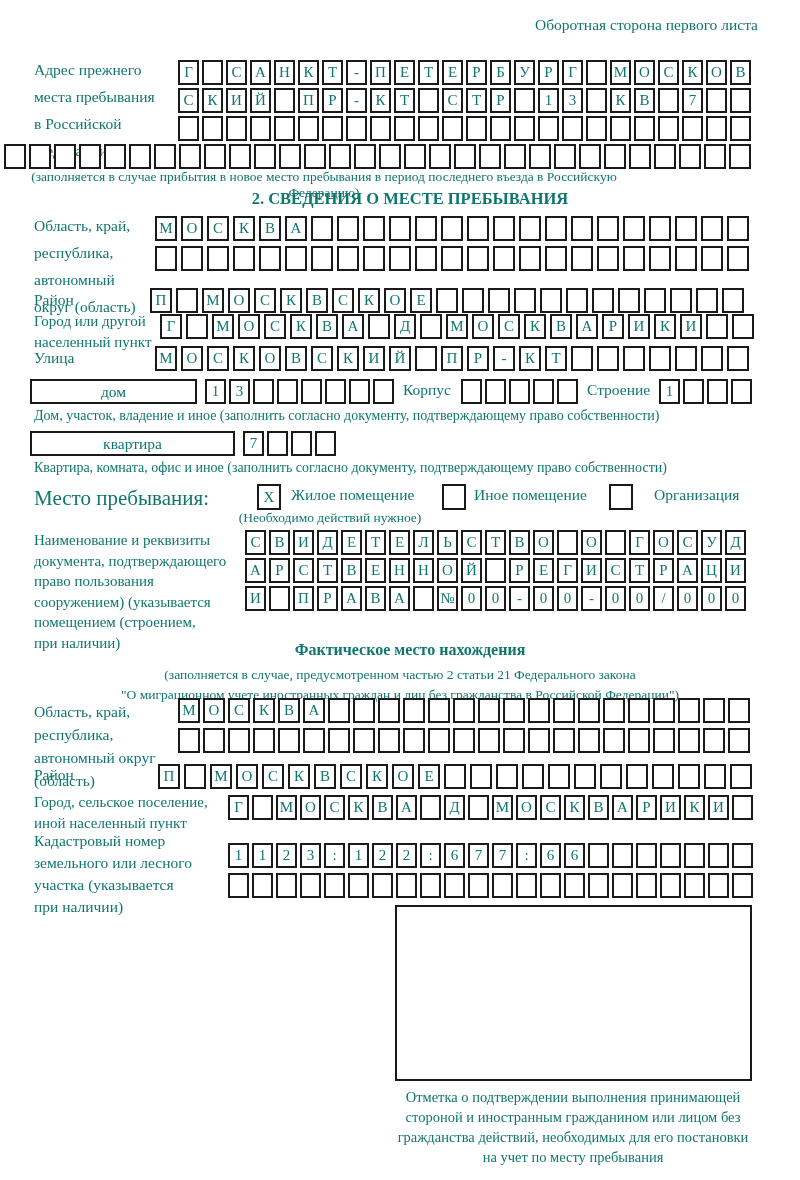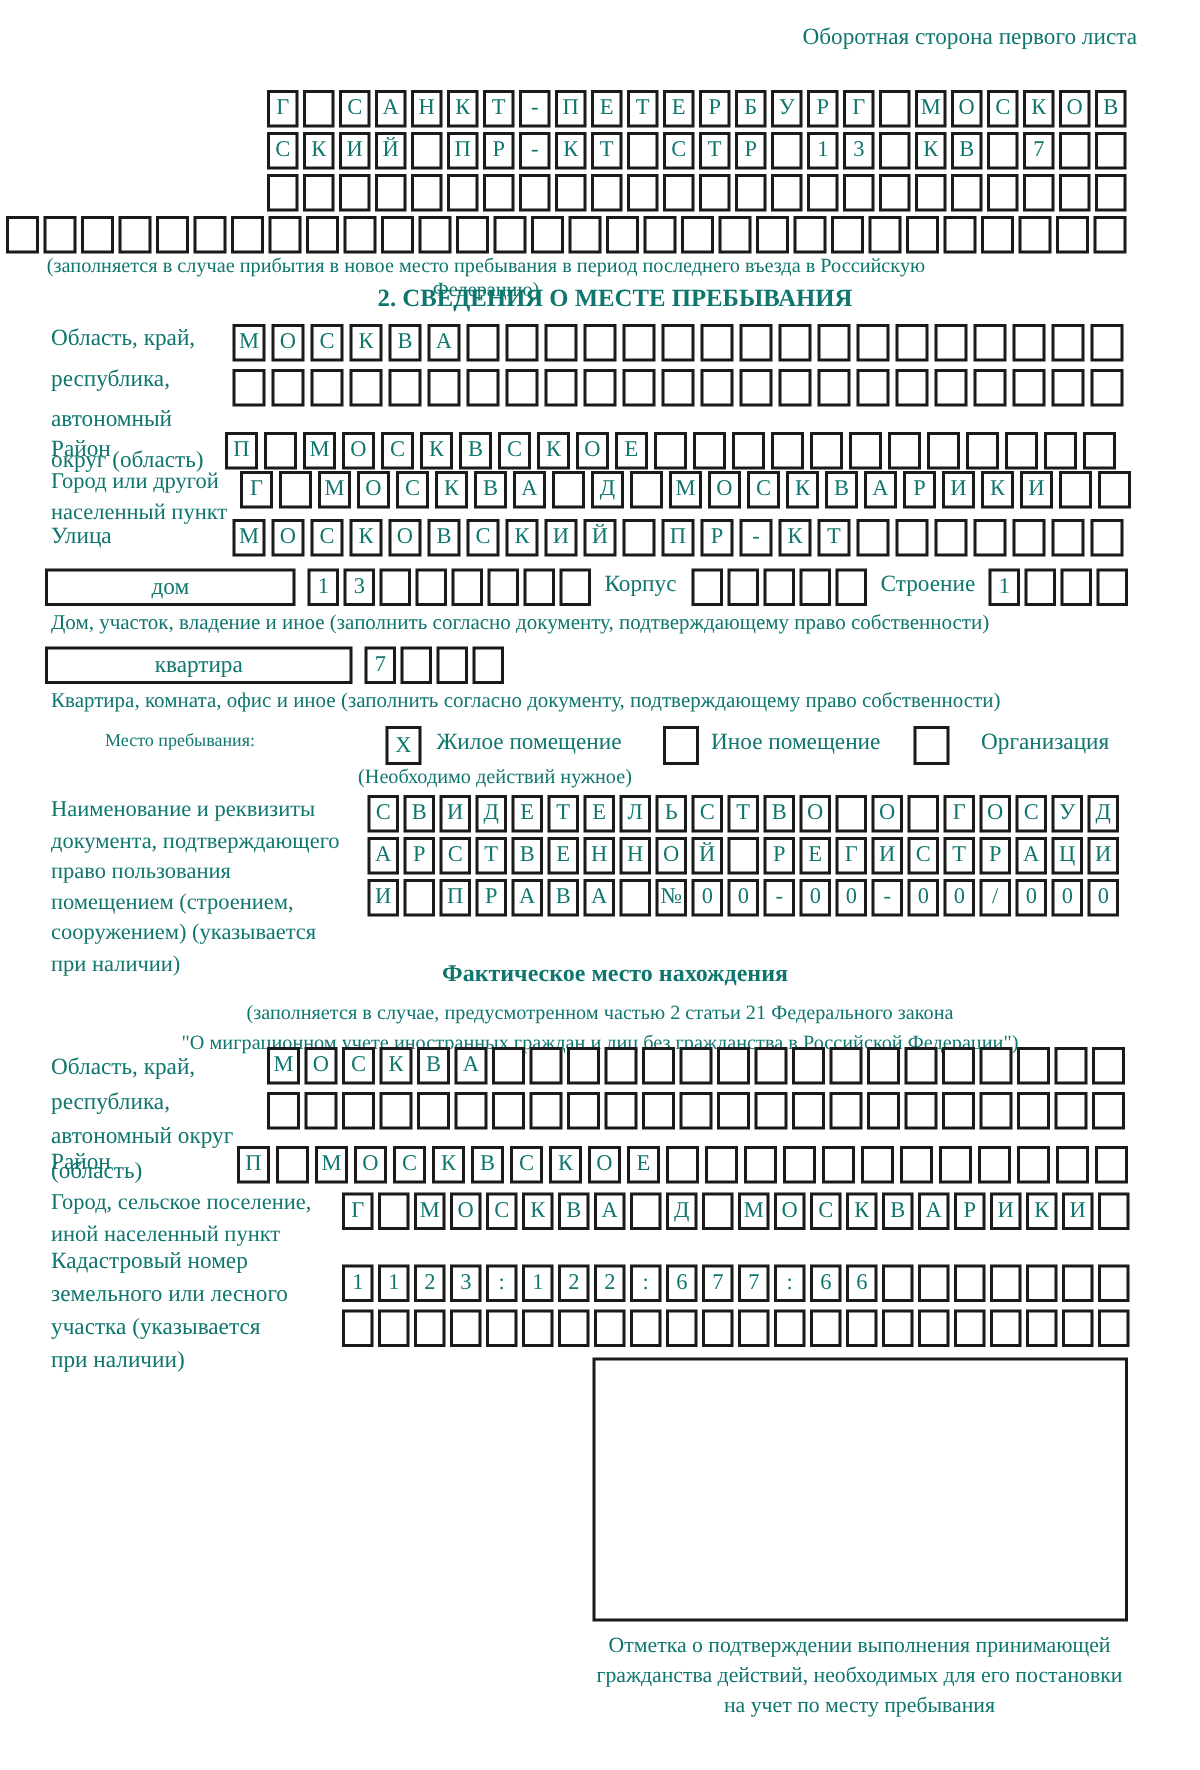--- a/index.html
+++ b/index.html
@@ -22,20 +22,26 @@
   .stamp-box{border:2px solid #1a1a1a;background:#fff;}
   .center{text-align:center;}
 </style>
 </head>
 <body>
 
 <div class="page">
 
   <div class="abs" style="top:16px;right:42px;font-size:15.5px;">Оборотная сторона первого листа</div>
 
+  <div class="abs lbl" style="left:34px;top:56px;">
+    <div>Адрес прежнего</div>
+    <div>места пребывания</div>
+    <div>в Российской</div>
+    <div>Федерации</div>
+  </div>
   <div class="abs cells" style="left:178px;top:60px;">
       <span class="cell">Г</span>
       <span class="cell"></span>
       <span class="cell">С</span>
       <span class="cell">А</span>
       <span class="cell">Н</span>
       <span class="cell">К</span>
       <span class="cell">Т</span>
       <span class="cell">-</span>
       <span class="cell">П</span>
@@ -314,35 +320,35 @@
 
   <div class="abs box-label" style="left:30px;top:431px;width:201px;">квартира</div>
   <div class="abs cells" style="left:243px;top:431px;">
       <span class="cell">7</span>
       <span class="cell"></span>
       <span class="cell"></span>
       <span class="cell"></span>
     </div>
   <div class="abs" style="left:34px;top:460px;font-size:14px;">Квартира, комната, офис и иное (заполнить согласно документу, подтверждающему право собственности)</div>
 
-  <div class="abs" style="left:34px;top:486px;font-size:12px;margin-left:36px;">Место пребывания:</div>
+  <div class="abs" style="left:34px;top:486px;font-size:21px;">Место пребывания:</div>
   <div class="abs checkbox" style="left:257px;top:484px;">X</div>
   <div class="abs" style="left:291px;top:486px;font-size:15.5px;">Жилое помещение</div>
   <div class="abs checkbox" style="left:442px;top:484px;"></div>
   <div class="abs" style="left:474px;top:486px;font-size:15.5px;">Иное помещение</div>
   <div class="abs checkbox" style="left:609px;top:484px;"></div>
   <div class="abs" style="left:654px;top:486px;font-size:15.5px;">Организация</div>
   <div class="abs note center" style="left:160px;top:510px;width:340px;">(Необходимо действий нужное)</div>
 
   <div class="abs" style="left:34px;top:530px;font-size:15px;line-height:20.5px;">
     <div>Наименование и реквизиты</div>
     <div>документа, подтверждающего</div>
     <div>право пользования</div>
+    <div>сооружением) (указывается</div>
     <div>помещением (строением,</div>
-    <div>сооружением) (указывается</div>
     <div>при наличии)</div>
   </div>
   <div class="abs cells" style="left:245px;top:530px;">
       <span class="cell">С</span>
       <span class="cell">В</span>
       <span class="cell">И</span>
       <span class="cell">Д</span>
       <span class="cell">Е</span>
       <span class="cell">Т</span>
       <span class="cell">Е</span>
@@ -576,17 +582,18 @@
       <span class="cell"></span>
       <span class="cell"></span>
       <span class="cell"></span>
       <span class="cell"></span>
       <span class="cell"></span>
     </div>
 
   <div class="abs stamp-box" style="left:395px;top:905px;width:353px;height:172px;"></div>
   <div class="abs center" style="left:363px;top:1087px;width:420px;font-size:14.5px;line-height:20px;">
     <div>Отметка о подтверждении выполнения принимающей</div>
+    <div>стороной и иностранным гражданином или лицом без</div>
     <div>гражданства действий, необходимых для его постановки</div>
     <div>на учет по месту пребывания</div>
   </div>
 
 </div>
 
 </body></html>

